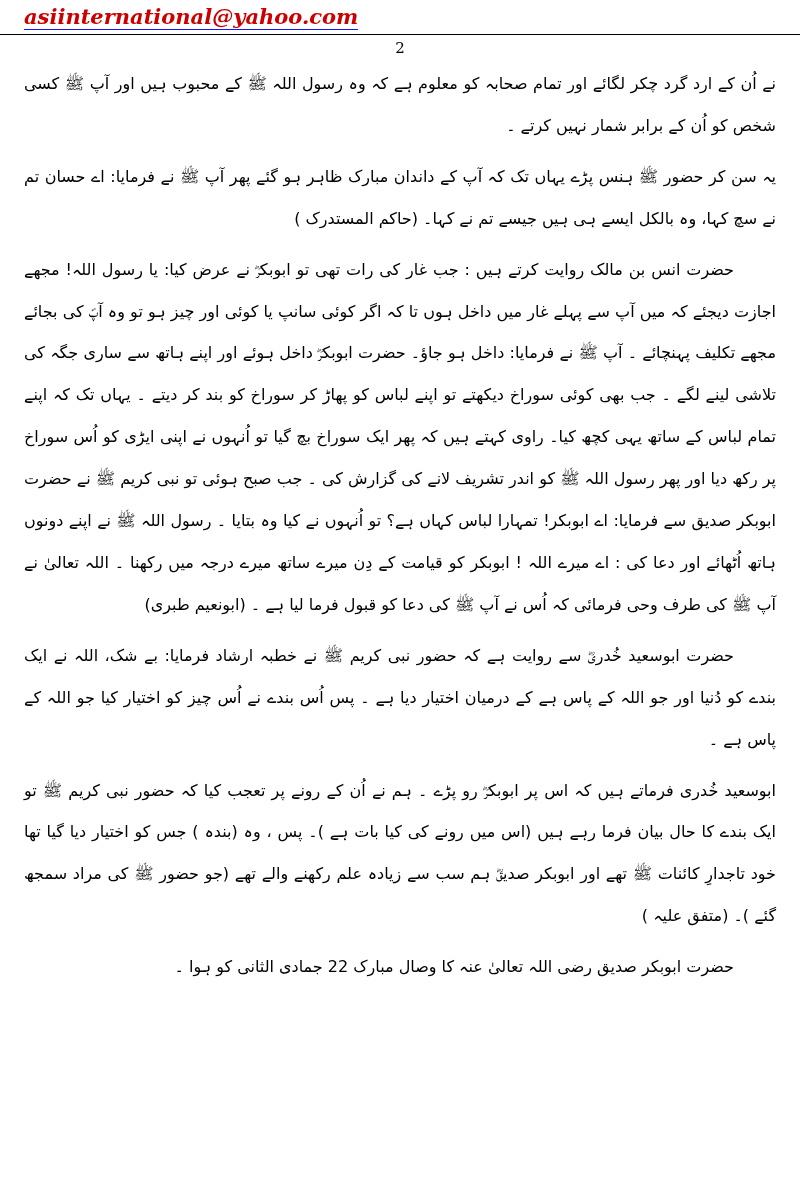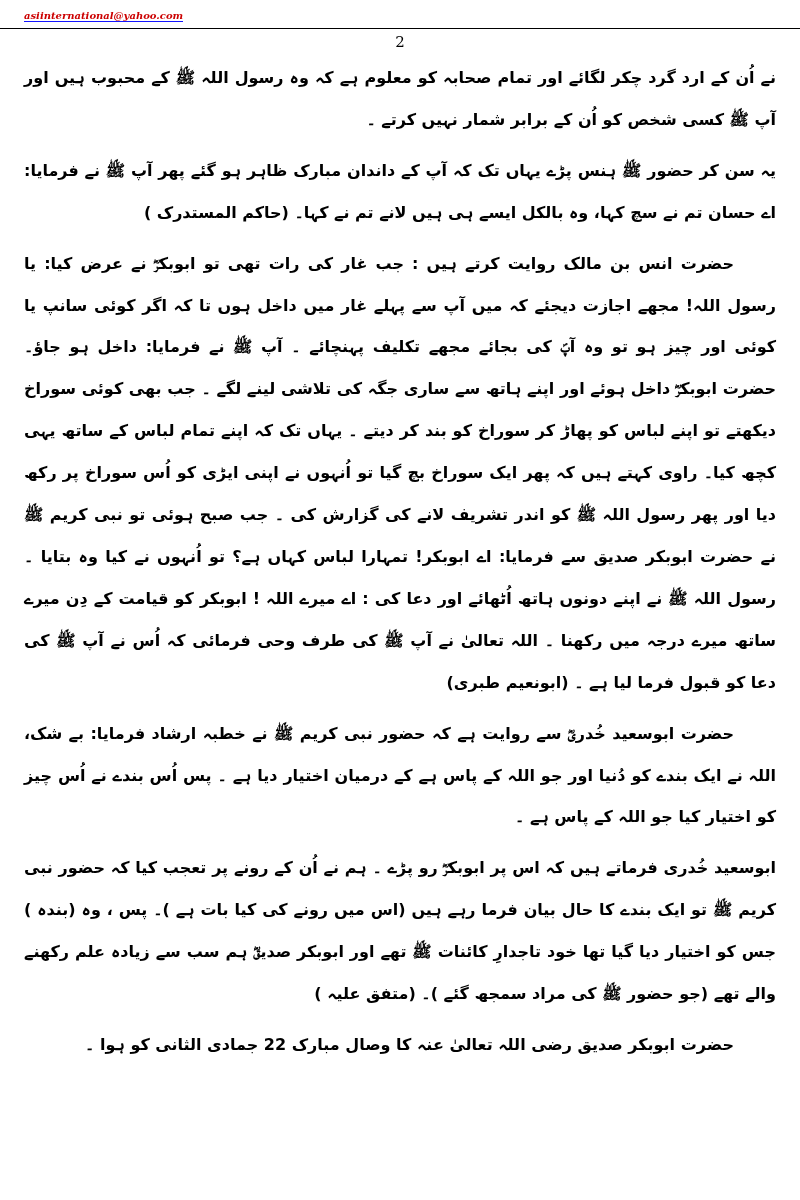--- a/index.html
+++ b/index.html
@@ -17,21 +17,21 @@
     color: var(--ink, #000);
   }
   
   .header {
     padding: 4px 0 2px 24px;
   }
   .header-email {
     font-family: "DejaVu Serif", serif;
     font-style: italic;
     font-weight: bold;
-    font-size: 10px;
+    font-size: 21px;
     color: var(--email, #cc0000);
     border-bottom: 1.5px solid var(--underline, #1414ff);
     text-decoration: none;
     cursor: pointer;
     text-align: right;
   }
   .header-rule {
     width: 100%;
     border-top: 1.5px solid #000;
     margin-top: 3px;
@@ -46,39 +46,38 @@
   .doc-body {
     flex: 1;
     direction: rtl;
     padding: 6px 24px 0 24px;
     font-size: 16px;
     line-height: 2.62;
     text-align: justify;
   }
   .doc-body p {
     margin: 0 0 9px 0;
-    font-weight: bold;
   }
   .doc-body p.indent { text-indent: 42px; }
 </style>
 </head>
 <body>
 
 <div class="page">
 
   <div class="header">
     <a class="header-email">asiinternational@yahoo.com</a>
   </div>
 
   <div class="header-rule"></div>
 
   <div class="page-number">2</div>
 
   <div class="doc-body">
     <p>نے اُن کے ارد گرد چکر لگائے اور تمام صحابہ کو معلوم ہے کہ وہ رسول اللہ ﷺ کے محبوب ہیں اور آپ ﷺ کسی شخص کو اُن کے برابر شمار نہیں کرتے ۔</p>
-    <p>یہ سن کر حضور ﷺ ہنس پڑے یہاں تک کہ آپ کے داندان مبارک ظاہر ہو گئے پھر آپ ﷺ نے فرمایا: اے حسان تم نے سچ کہا، وہ بالکل ایسے ہی ہیں لانے تم نے کہا۔ (حاکم المستدرک )</p>
+    <p>یہ سن کر حضور ﷺ ہنس پڑے یہاں تک کہ آپ کے داندان مبارک ظاہر ہو گئے پھر آپ ﷺ نے فرمایا: اے حسان تم نے سچ کہا، وہ بالکل ایسے ہی ہیں جیسے تم نے کہا۔ (حاکم المستدرک )</p>
     <p class="indent">حضرت انس بن مالک روایت کرتے ہیں : جب غار کی رات تھی تو ابوبکرؓ نے عرض کیا: یا رسول اللہ! مجھے اجازت دیجئے کہ میں آپ سے پہلے غار میں داخل ہوں تا کہ اگر کوئی سانپ یا کوئی اور چیز ہو تو وہ آپؐ کی بجائے مجھے تکلیف پہنچائے ۔ آپ ﷺ نے فرمایا: داخل ہو جاؤ۔ حضرت ابوبکرؓ داخل ہوئے اور اپنے ہاتھ سے ساری جگہ کی تلاشی لینے لگے ۔ جب بھی کوئی سوراخ دیکھتے تو اپنے لباس کو پھاڑ کر سوراخ کو بند کر دیتے ۔ یہاں تک کہ اپنے تمام لباس کے ساتھ یہی کچھ کیا۔ راوی کہتے ہیں کہ پھر ایک سوراخ بچ گیا تو اُنہوں نے اپنی ایڑی کو اُس سوراخ پر رکھ دیا اور پھر رسول اللہ ﷺ کو اندر تشریف لانے کی گزارش کی ۔ جب صبح ہوئی تو نبی کریم ﷺ نے حضرت ابوبکر صدیق سے فرمایا: اے ابوبکر! تمہارا لباس کہاں ہے؟ تو اُنہوں نے کیا وہ بتایا ۔ رسول اللہ ﷺ نے اپنے دونوں ہاتھ اُٹھائے اور دعا کی : اے میرے اللہ ! ابوبکر کو قیامت کے دِن میرے ساتھ میرے درجہ میں رکھنا ۔ اللہ تعالیٰ نے آپ ﷺ کی طرف وحی فرمائی کہ اُس نے آپ ﷺ کی دعا کو قبول فرما لیا ہے ۔ (ابونعیم طبری)</p>
     <p class="indent">حضرت ابوسعید خُدریؓ سے روایت ہے کہ حضور نبی کریم ﷺ نے خطبہ ارشاد فرمایا: بے شک، اللہ نے ایک بندے کو دُنیا اور جو اللہ کے پاس ہے کے درمیان اختیار دیا ہے ۔ پس اُس بندے نے اُس چیز کو اختیار کیا جو اللہ کے پاس ہے ۔</p>
     <p>ابوسعید خُدری فرماتے ہیں کہ اس پر ابوبکرؓ رو پڑے ۔ ہم نے اُن کے رونے پر تعجب کیا کہ حضور نبی کریم ﷺ تو ایک بندے کا حال بیان فرما رہے ہیں (اس میں رونے کی کیا بات ہے )۔ پس ، وہ (بندہ ) جس کو اختیار دیا گیا تھا خود تاجدارِ کائنات ﷺ تھے اور ابوبکر صدیقؓ ہم سب سے زیادہ علم رکھنے والے تھے (جو حضور ﷺ کی مراد سمجھ گئے )۔ (متفق علیہ )</p>
     <p class="indent">حضرت ابوبکر صدیق رضی اللہ تعالیٰ عنہ کا وصال مبارک 22 جمادی الثانی کو ہوا ۔</p>
   </div>
 
 </div>
 
 </body></html>

